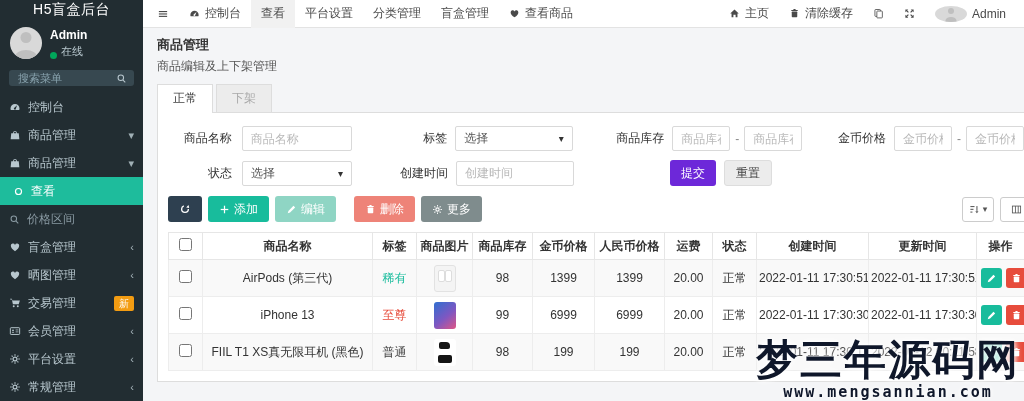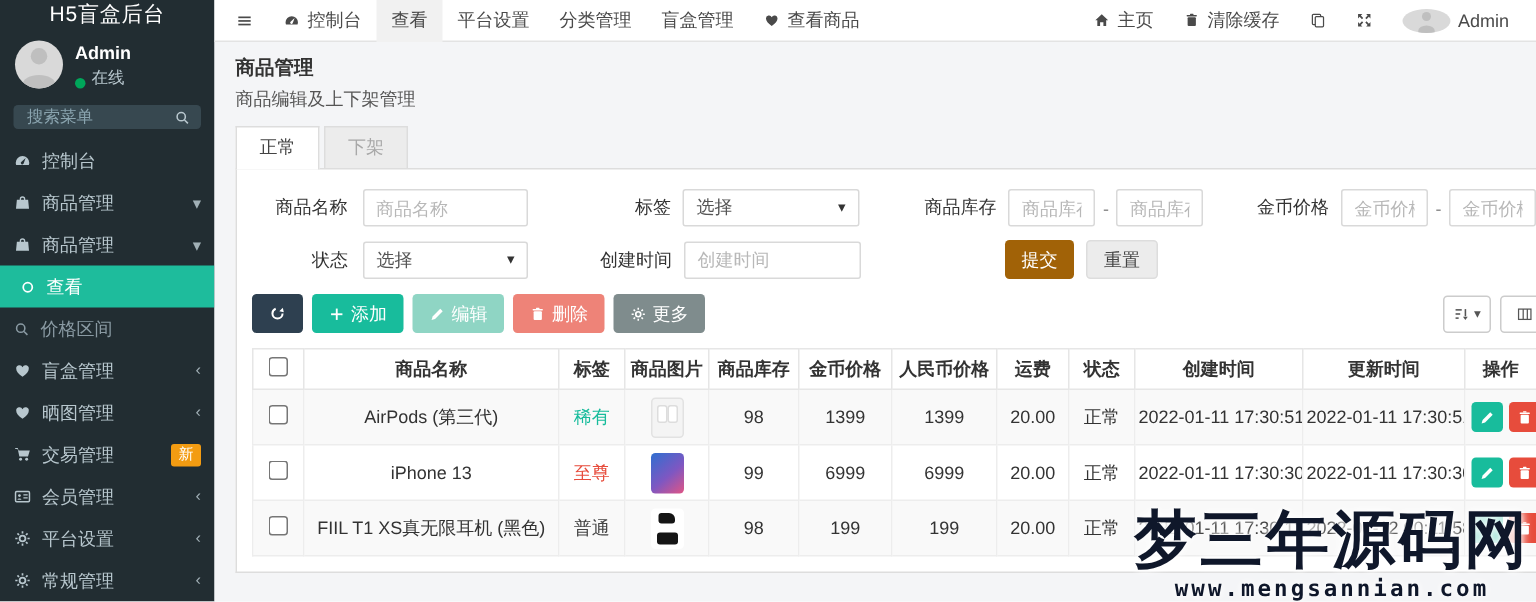--- a/index.html
+++ b/index.html
@@ -57,30 +57,30 @@
   
   .f-row { display:flex; align-items:center; margin:3px 0 9px 0; }
   .f-label { text-align:right; color:#333; font-size:12px; white-space:nowrap; }
   .w64 { width:64px; } .w56 { width:56px; }
   .f-input, .f-select { height:25px; border:1px solid #d9d9d9; border-radius:2px; background:#fff; font-size:12px; color:#333; padding:0 8px; font-family:inherit; }
   .f-input::placeholder { color:#b8b8b8; }
   .f-select { display:flex; align-items:center; justify-content:space-between; color:#555; cursor:pointer; }
   .f-select .caret { font-size:10px; color:#333; }
   .dash { margin:0 5px; color:#888; }
   .btn { height:26px; border:none; border-radius:3px; color:#fff; font-size:12px; display:inline-flex; align-items:center; justify-content:center; gap:4px; padding:0 11px; cursor:pointer; font-family:inherit; }
-  .btn-submit { background:#a16207; margin-left:96px; }
+  .btn-submit { background:#6d28d9; margin-left:96px; }
   .btn-reset { background:#ececec; color:#444; border:1px solid #ddd; margin-left:8px;text-align:right; }
 
   
   .toolbar { display:flex; align-items:center; margin:10px 0 0 0; padding-right:8px; }
   .tb { margin-right:6px; }
   .btn-refresh { background:#2e4050; width:34px; padding:0; }
   .btn-add { background:#18bc9c; }
   .btn-edit { background:#8fd5c4; }
-  .btn-del { background:#ee8378; }
+  .btn-del { background:#ee8378;margin-left:12px; }
   .btn-more { background:#7f8c8d; }
   .toolbar-right { margin-left:auto; display:flex; }
   .tbtn { height:25px; min-width:32px; background:#fff; border:1px solid #ccc; border-radius:3px; display:inline-flex; align-items:center; justify-content:center; gap:3px; color:#555; margin-left:6px; cursor:pointer; }
   .tbtn .caret { font-size:9px; }
   .tbtn-cut { margin-right:-16px; }
 
   
   table.grid { border-collapse:collapse; table-layout:fixed; width:856px; margin-top:10px; }
   .grid th { border:1px solid #e6e6e6; height:27px; font-size:12px; font-weight:bold; color:#333; text-align:center; background:#fff; padding:0 2px; }
   .grid td { border:1px solid #ededed; height:37px; font-size:12px; color:#333; text-align:center; padding:0 2px; overflow:hidden; white-space:nowrap; }

